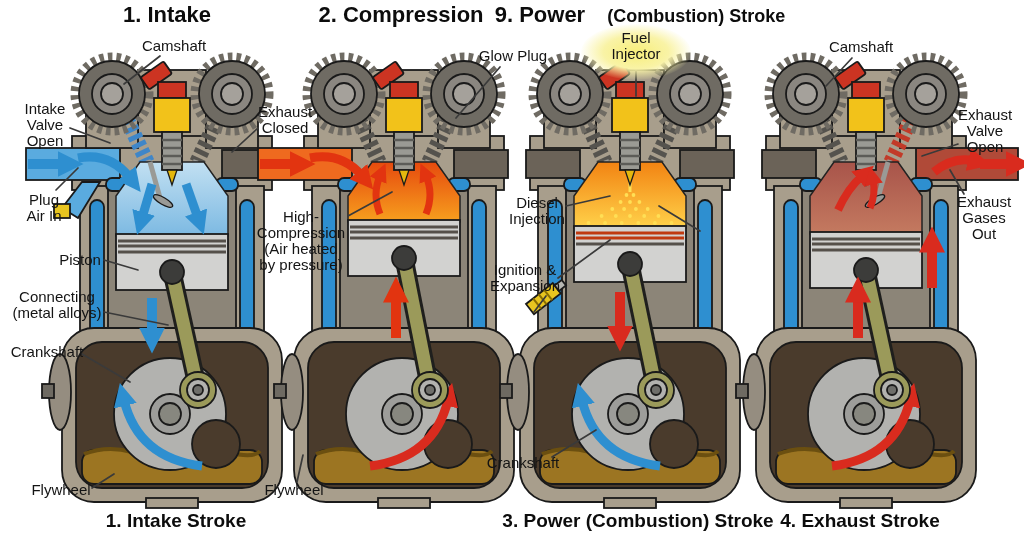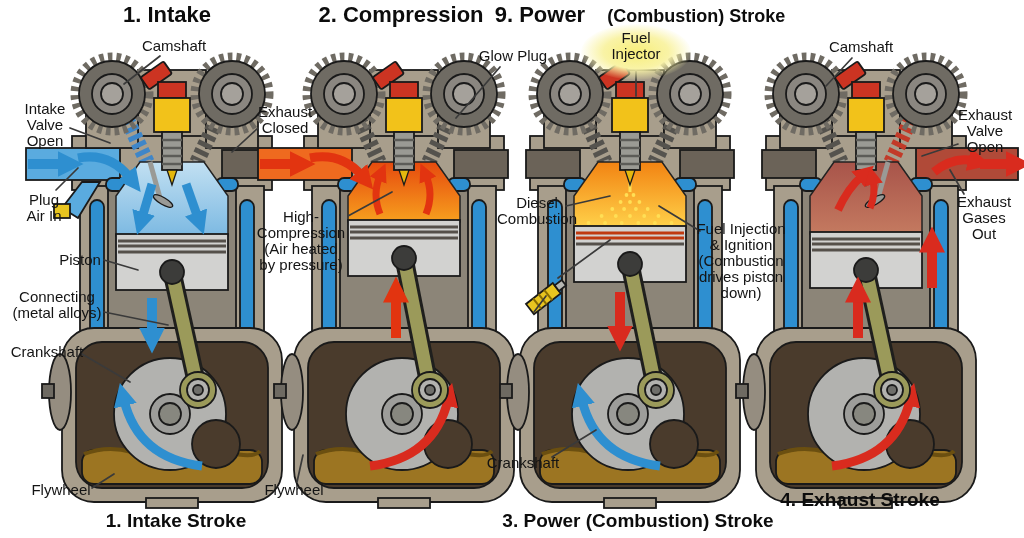--- a/index.html
+++ b/index.html
@@ -393,31 +393,28 @@
   <div class="lbl" style="left:513px;top:48px">Glow Plug</div>
   <div class="lbl" style="left:301px;top:209px">High-
 Compression
 (Air heated
 by pressure)</div>
   <div class="lbl" style="left:294px;top:482px">Flywheel</div>
 
   <div class="lbl" style="left:636px;top:30px">Fuel
 Injector</div>
   <div class="lbl" style="left:537px;top:195px">Diesel
-Combustion</div>
-  <div class="lbl" style="left:741px;top:221px">Fuel Injection
-&amp; Ignition
-(Combustion
-drives piston
-down)</div>
+Injection</div>
+  <div class="lbl" style="left:525px;top:262px">Ignition &amp;
+Expansion</div>
   <div class="lbl" style="left:523px;top:455px">Crankshaft</div>
 
   <div class="lbl" style="left:861px;top:39px">Camshaft</div>
   <div class="lbl" style="left:985px;top:107px">Exhaust
 Valve
 Open</div>
   <div class="lbl" style="left:984px;top:194px">Exhaust
 Gases Out</div>
 
   <div class="cap" style="left:176px;top:510px">1. Intake Stroke</div>
   <div class="cap" style="left:638px;top:510px">3. Power (Combustion) Stroke</div>
-  <div class="cap" style="left:860px;top:489px">4. Exhaust Stroke</div>
+  <div class="cap" style="left:860px;top:510px">4. Exhaust Stroke</div>
 </div>
 
 </body></html>

